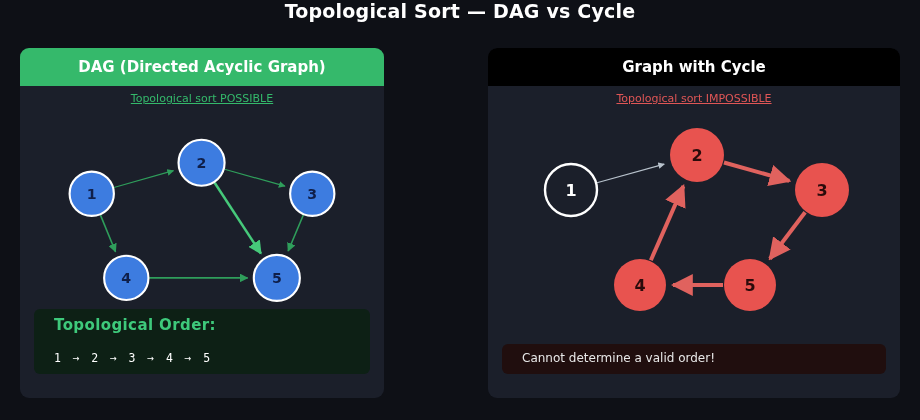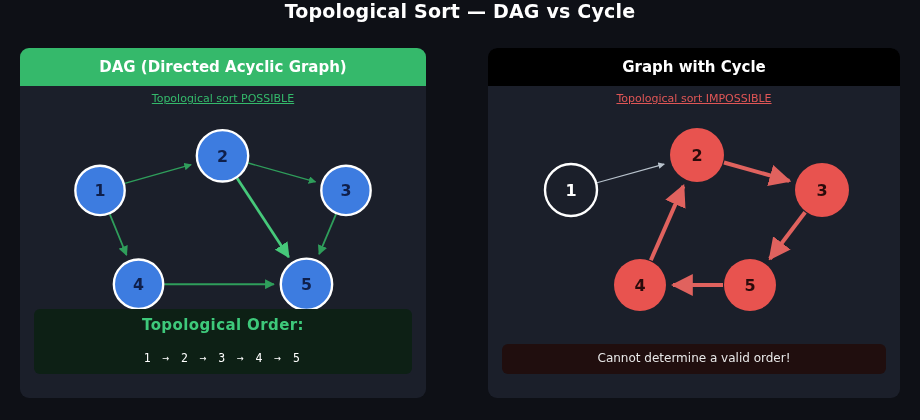--- a/index.html
+++ b/index.html
@@ -16,21 +16,21 @@
     text-align: center;
     font-size: 19px; font-weight: bold; color: #ffffff;
     letter-spacing: 0.2px;
   }
 
   .panel {
     position: absolute; top: 48px; height: 350px;
     background: #1b1f2a;
     border-radius: 9px;
   }
-  #panel-left  { left: 20px;  width: 406px; }
+  #panel-left  { left: 20px;  width: 364px; }
   #panel-right { left: 488px; width: 412px; }
 
   .panel-header {
     position: absolute; left: 0; top: 0; width: 100%; height: 38px;
     border-radius: 9px 9px 0 0;
     display: flex; align-items: center; justify-content: center;
     font-size: 15px; font-weight: bold; color: #ffffff;
   }
   #header-left  { background: #35b96b; }
   #header-right { background: #000000; }
@@ -39,21 +39,21 @@
     position: absolute; left: 0; top: 44px; width: 100%;
     text-align: center; font-size: 11px; text-decoration: underline;
   }
   #sub-left  { color: #34b96b; }
   #sub-right { color: #e05656; }
 
   .graph-svg { position: absolute; left: 0; top: 0; width: 100%; height: 350px; }
 
   .footer-box {
     position: absolute; left: 14px; right: 14px; bottom: 24px;
-    border-radius: 6px; padding: 7px 2px 9px; text-align: center;
+    border-radius: 6px; padding: 7px 20px 9px; text-align: left;
   }
   #footer-left  { background: #0d2015; }
   #footer-right { background: #200e0e; }
 
   .footer-title {
     font-size: 15px; font-weight: bold; color: #3ec97b;
     letter-spacing: 0.4px;
   }
   .footer-order {
     margin-top: 17px; font-size: 11.5px; color: #ffffff;

